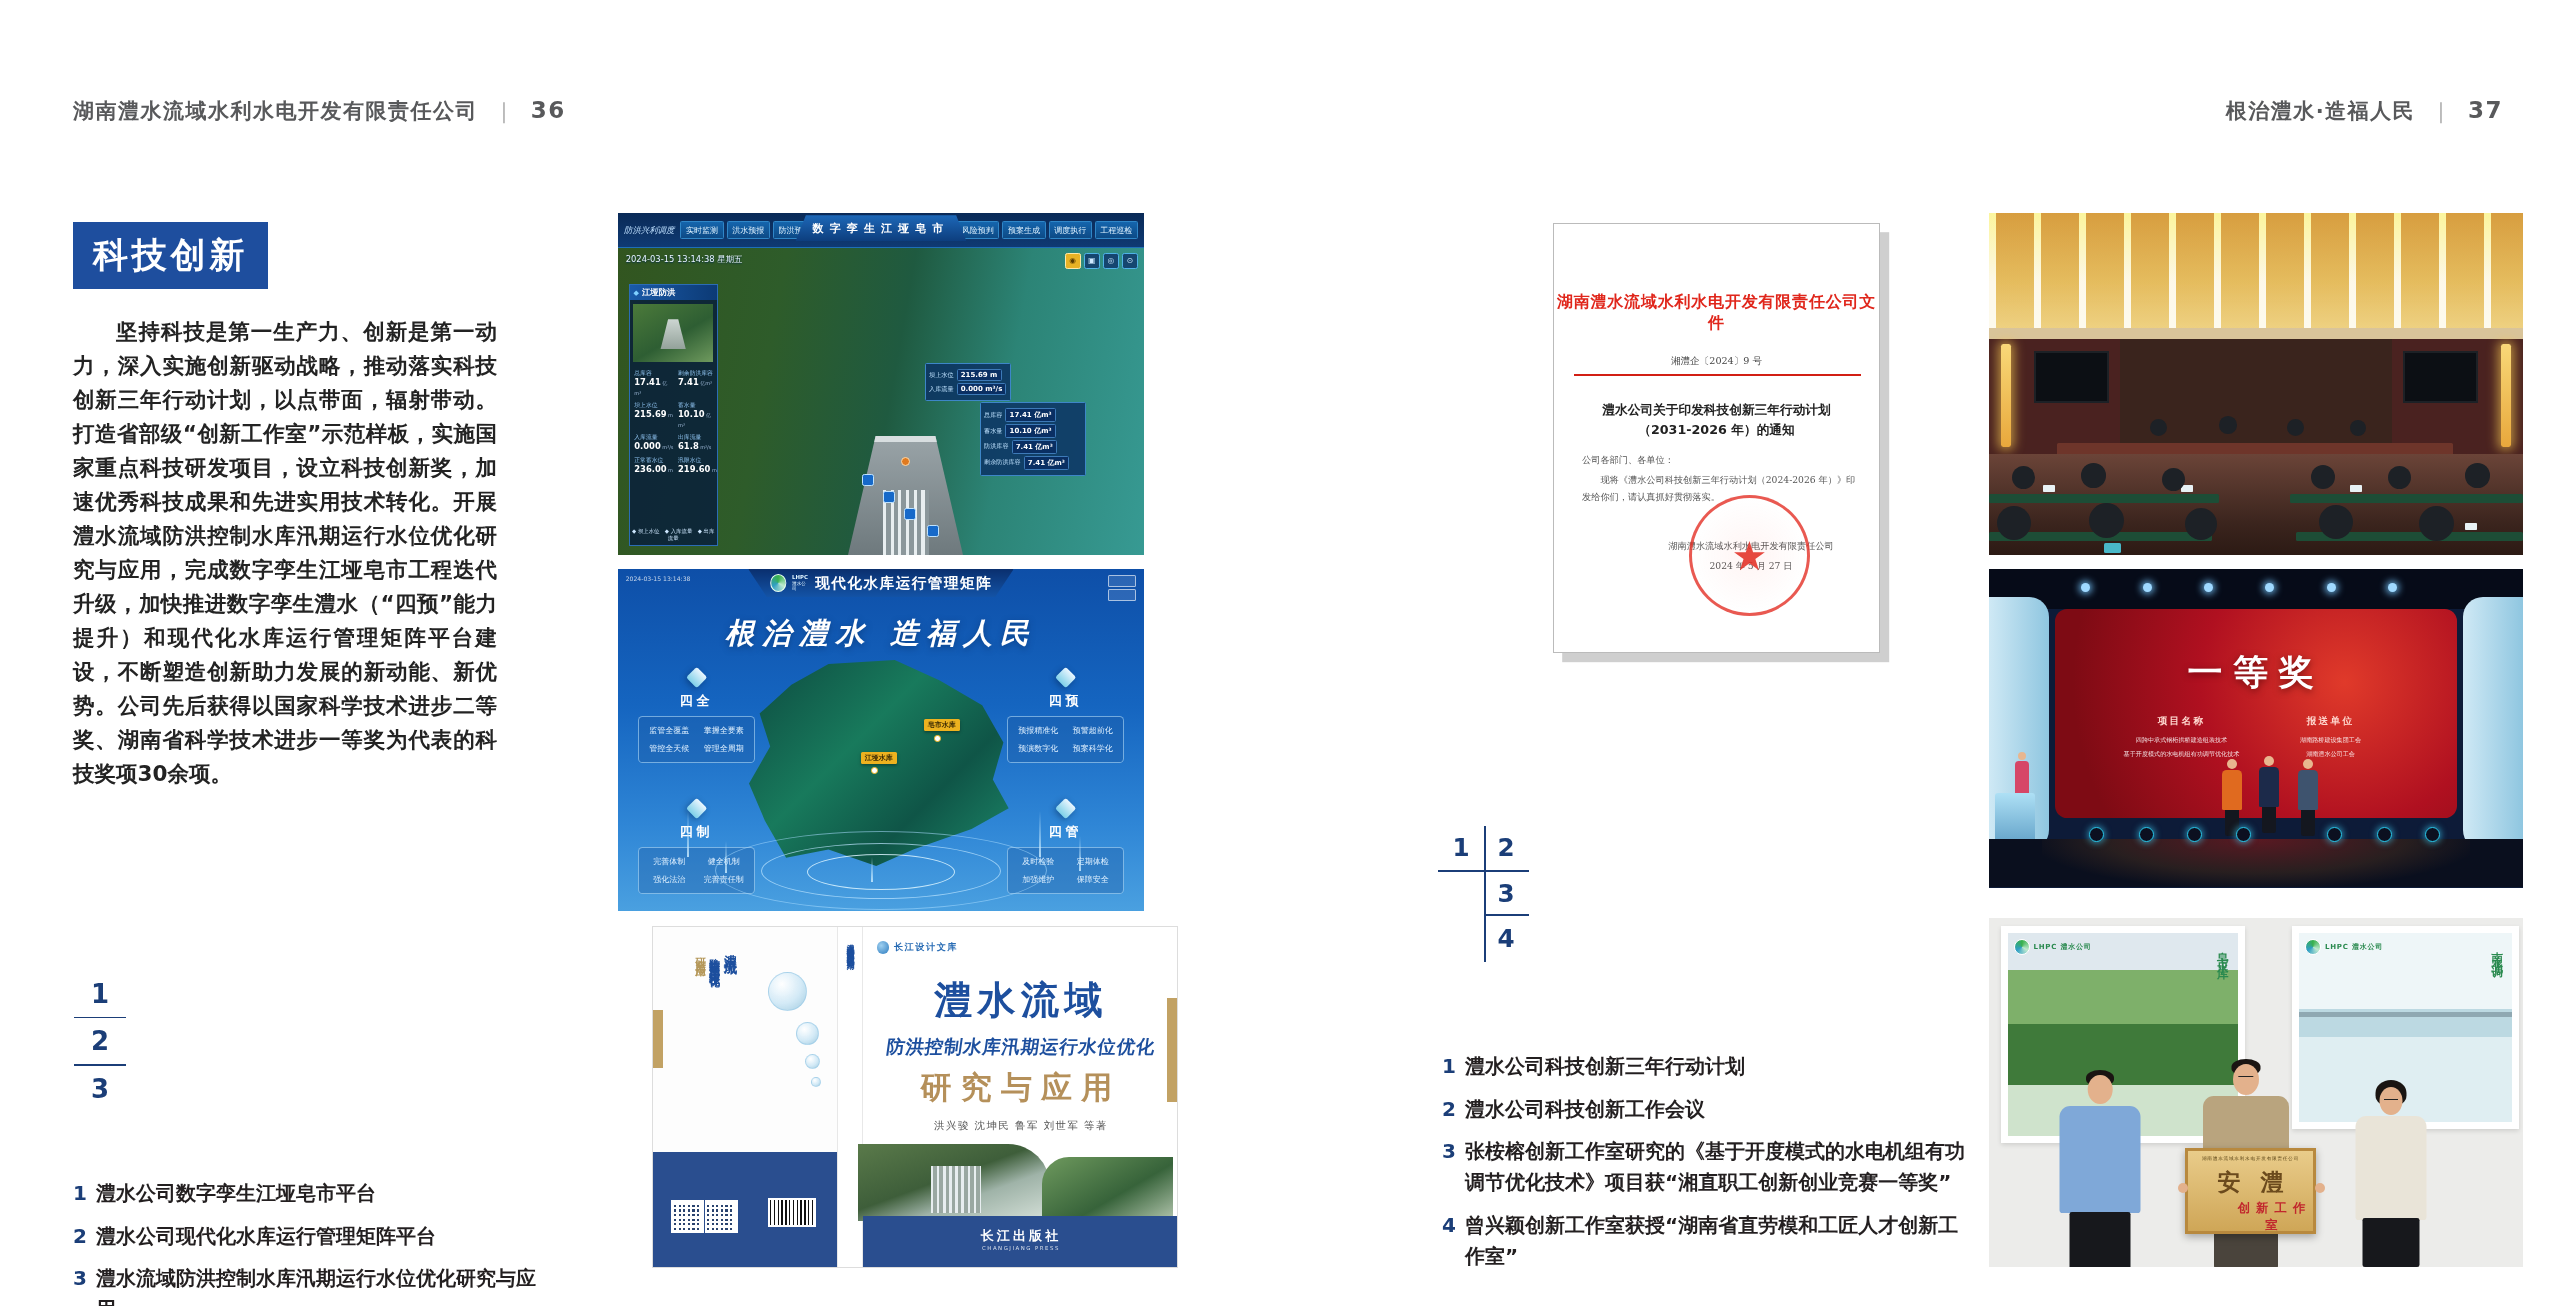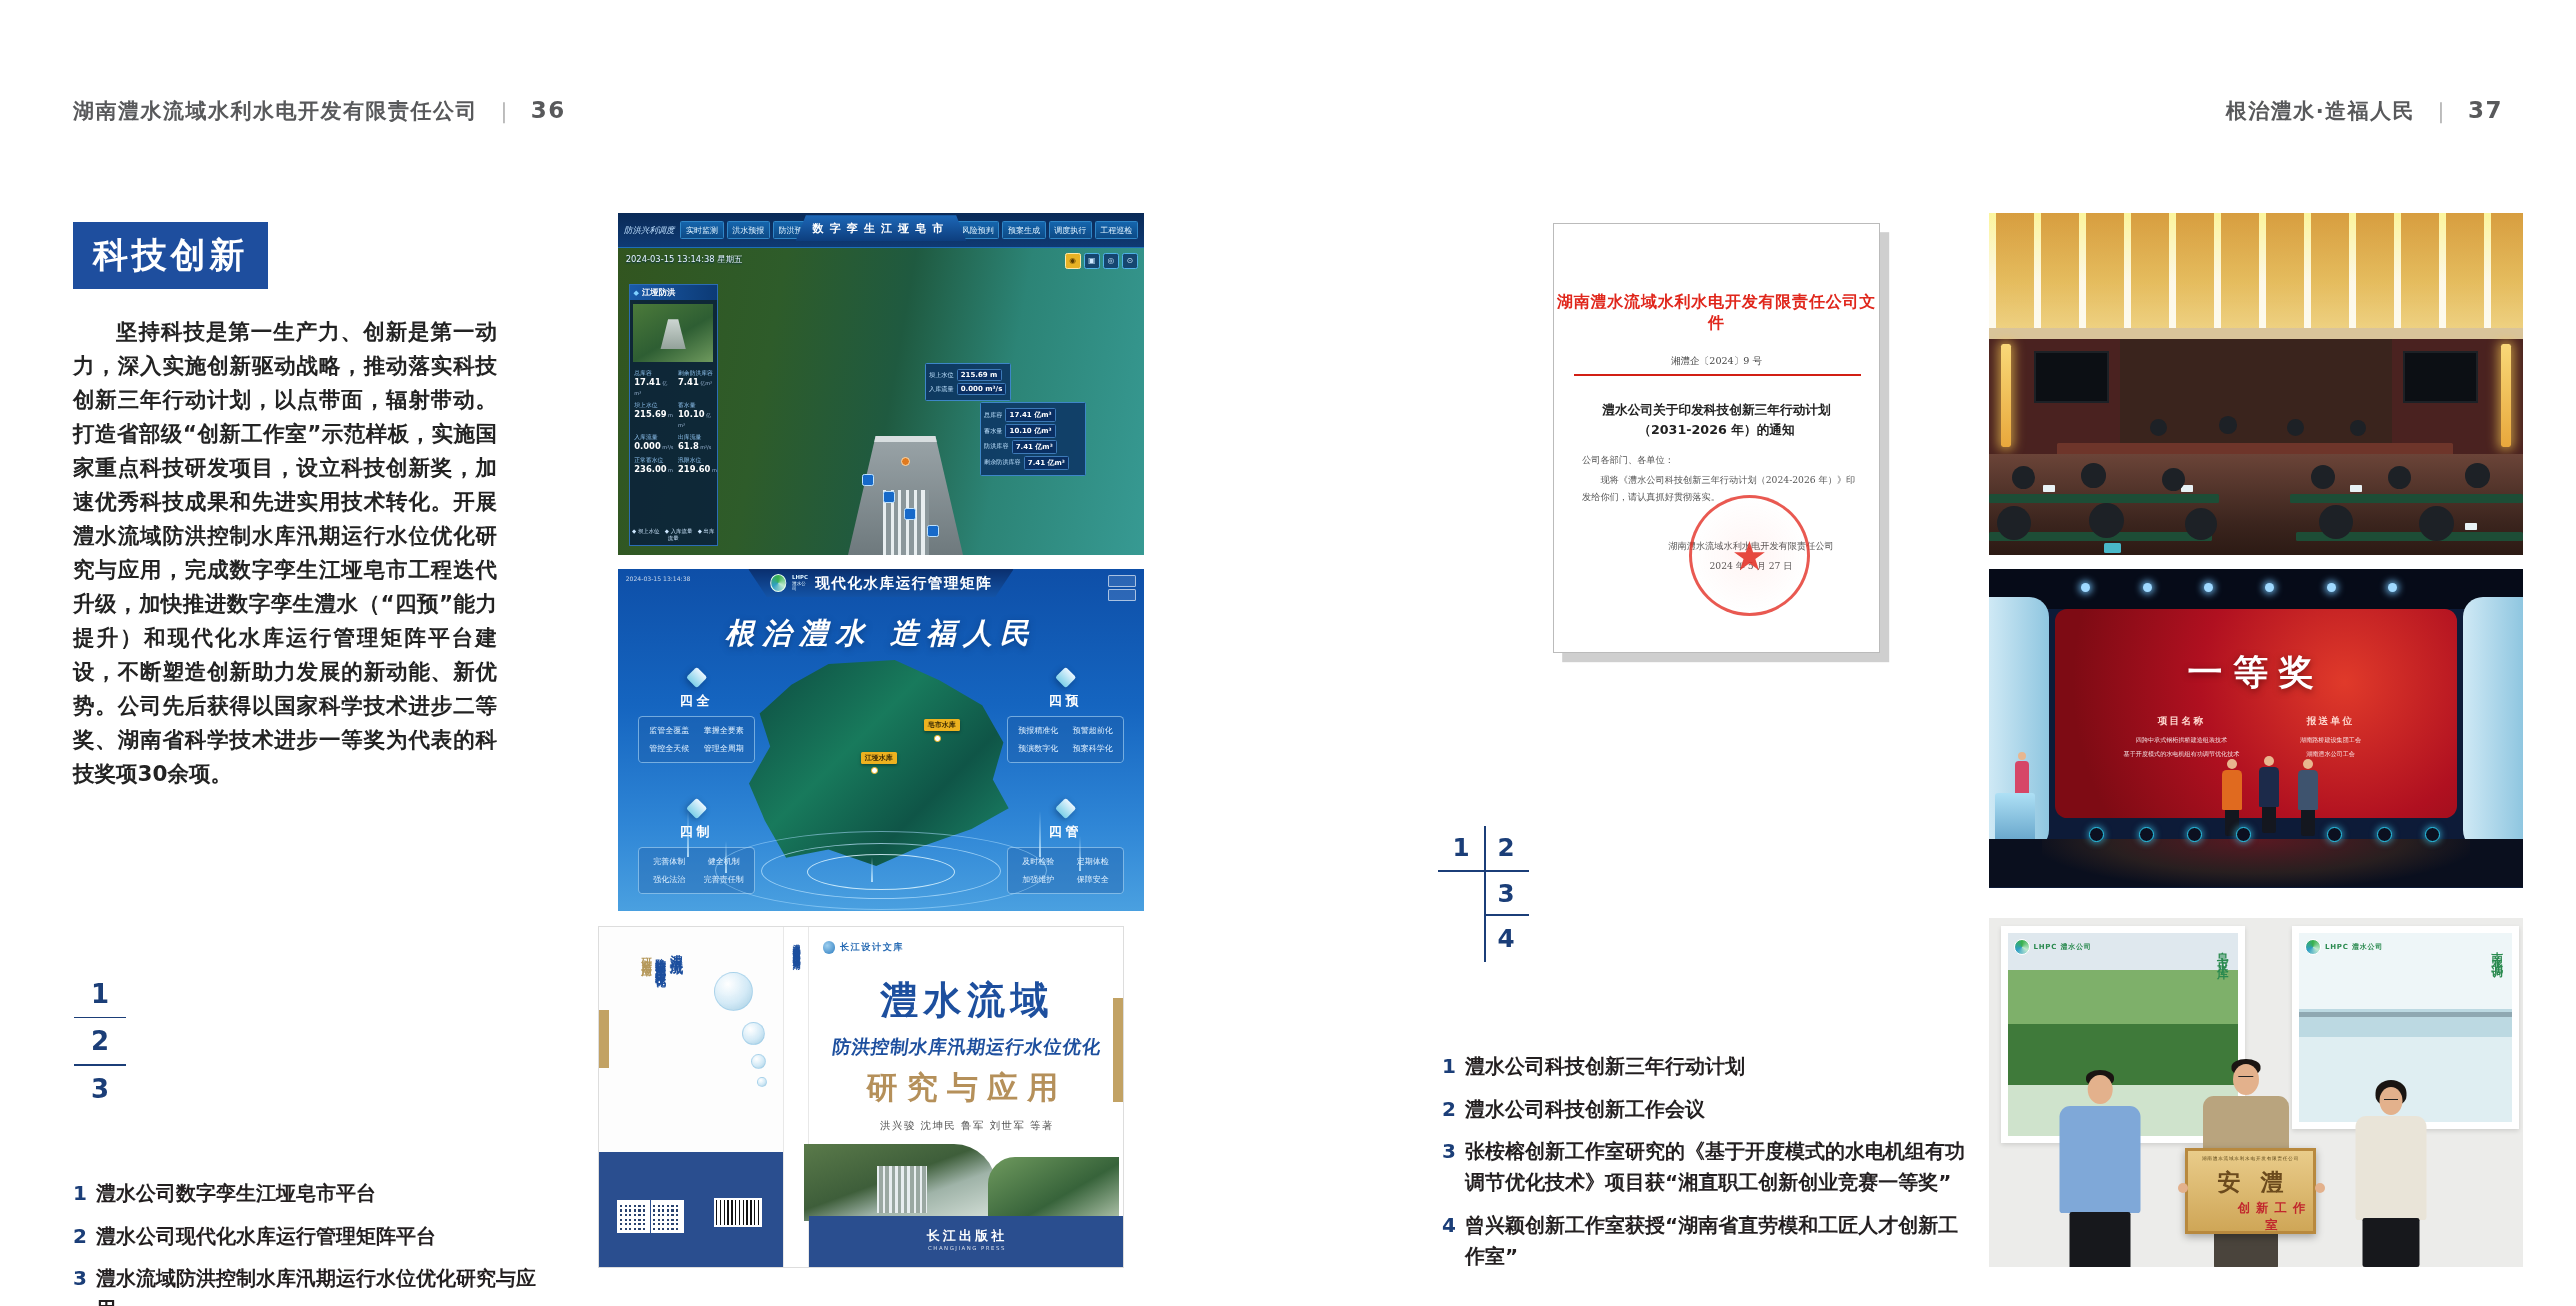--- a/index.html
+++ b/index.html
@@ -32,21 +32,21 @@
   
   .kR{position:absolute;font-size:24.6px;font-weight:bold;color:#1b3e78;width:26px;text-align:center;line-height:1;}
   .kvline{position:absolute;left:1484px;top:787px;width:1.5px;height:136px;background:#1b3e78;}
   .khline1{position:absolute;left:1438px;top:831px;width:91px;height:1.5px;background:#1b3e78;}
   .khline2{position:absolute;left:1485px;top:875px;width:44px;height:1.5px;background:#1b3e78;}
 
   
   figure.fig{position:absolute;margin:0;overflow:hidden;}
   .f1{left:618px;top:174px;width:526px;height:342px;background:#12324a;}
   .f2{left:618px;top:530px;width:526px;height:342px;}
-  .f3{left:598px;top:887px;width:526px;height:342px;background:#fff;border:0.8px solid #ddd;box-sizing:border-box;}
+  .f3{left:652px;top:887px;width:526px;height:342px;background:#fff;border:0.8px solid #ddd;box-sizing:border-box;}
   .f4{left:1989px;top:174px;width:534px;height:342px;background:#3a241d;}
   .f5{left:1989px;top:530px;width:534px;height:319px;background:#0d1b38;}
   .f6{left:1989px;top:879px;width:534px;height:349px;background:#ececea;}
 
   
   .dash-scene{position:absolute;inset:0;
     background:linear-gradient(100deg,#32551f 0%,#2e5c2a 30%,#1f5a40 52%,#2c8476 72%,#379a93 100%);}
   .dam{position:absolute;left:230px;bottom:0;width:115px;height:119px;
     background:linear-gradient(#9aa4a8,#6e797d);clip-path:polygon(24% 0,76% 0,100% 100%,0 100%);}
   .dam i{position:absolute;left:20%;top:0;width:60%;height:6.1px;background:#d8dee0;display:block;}

